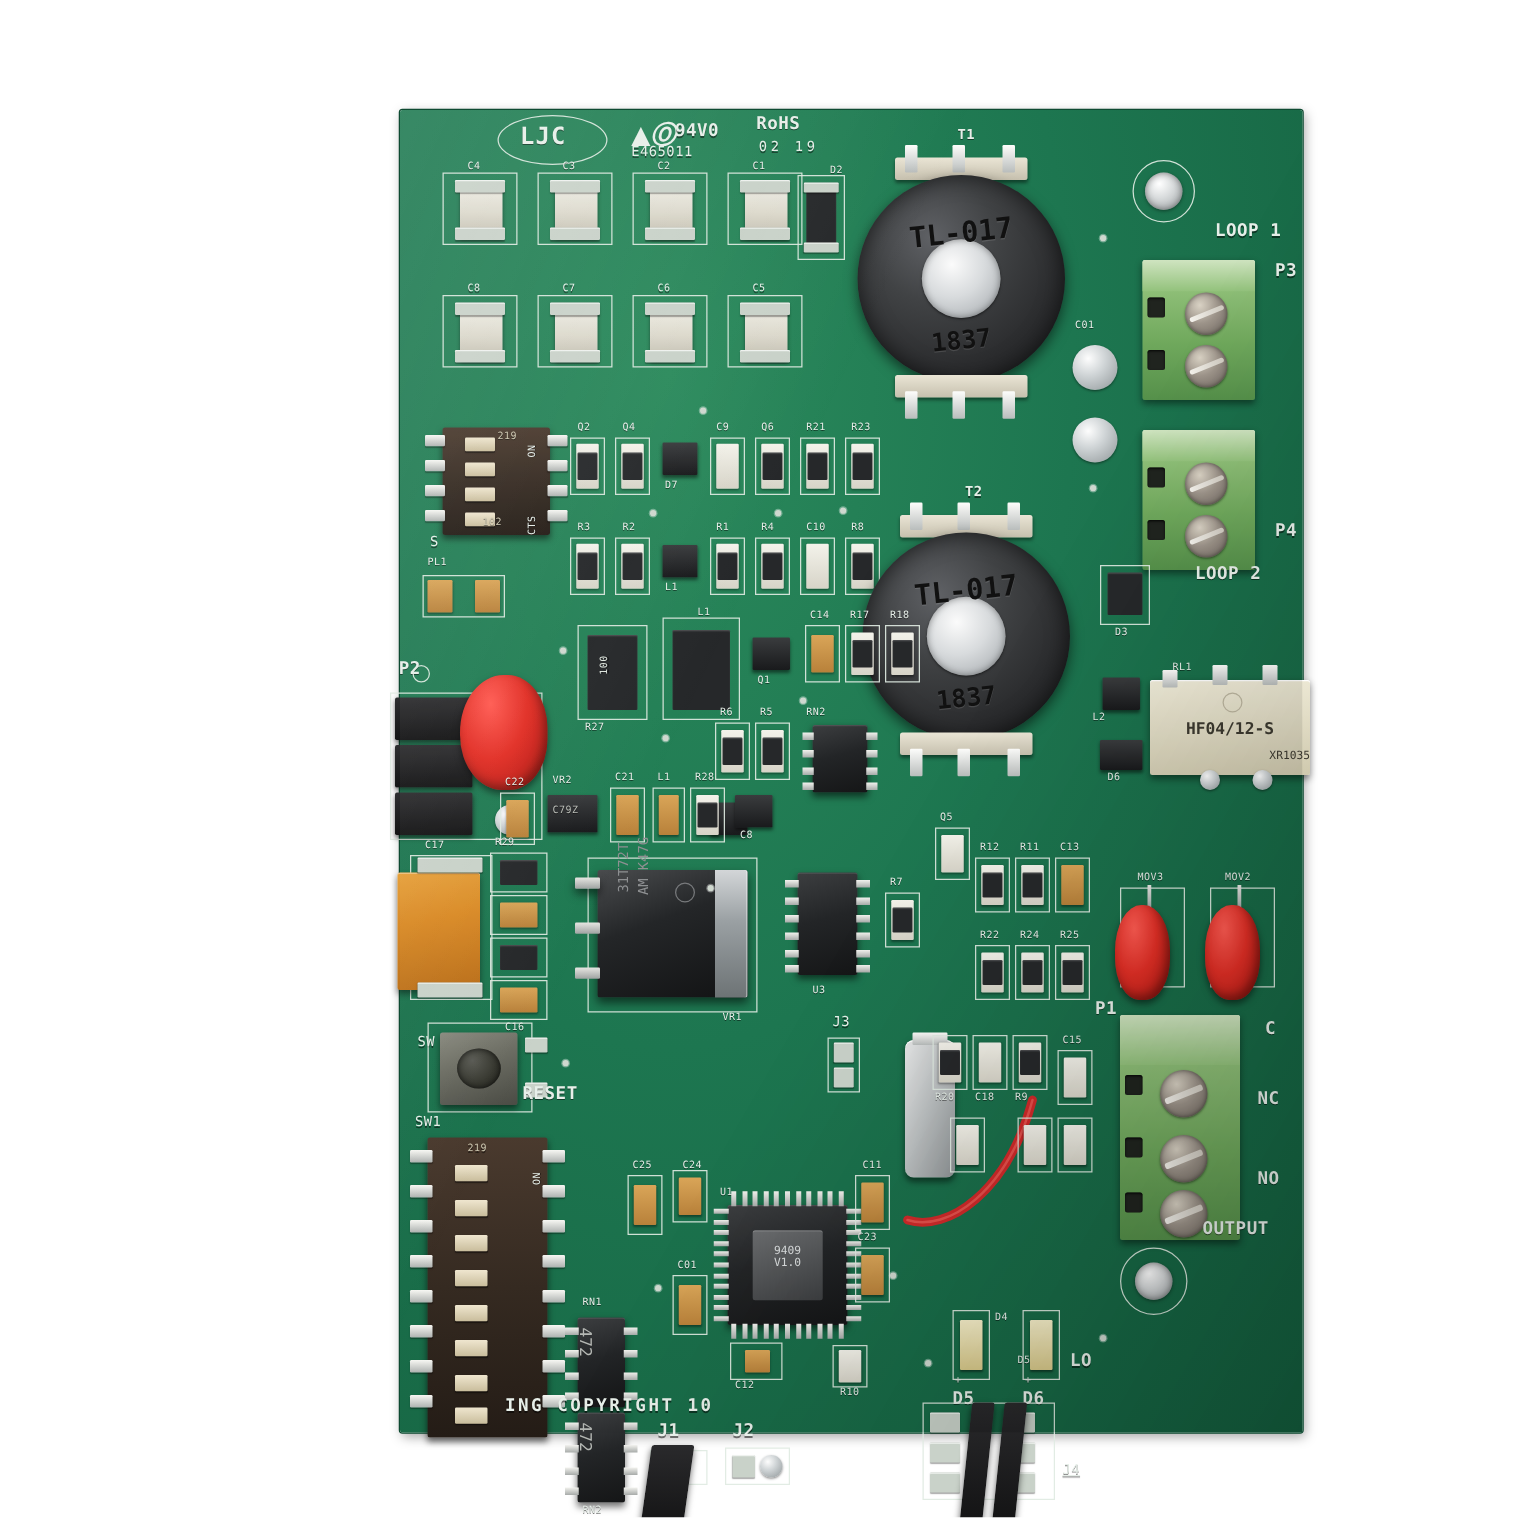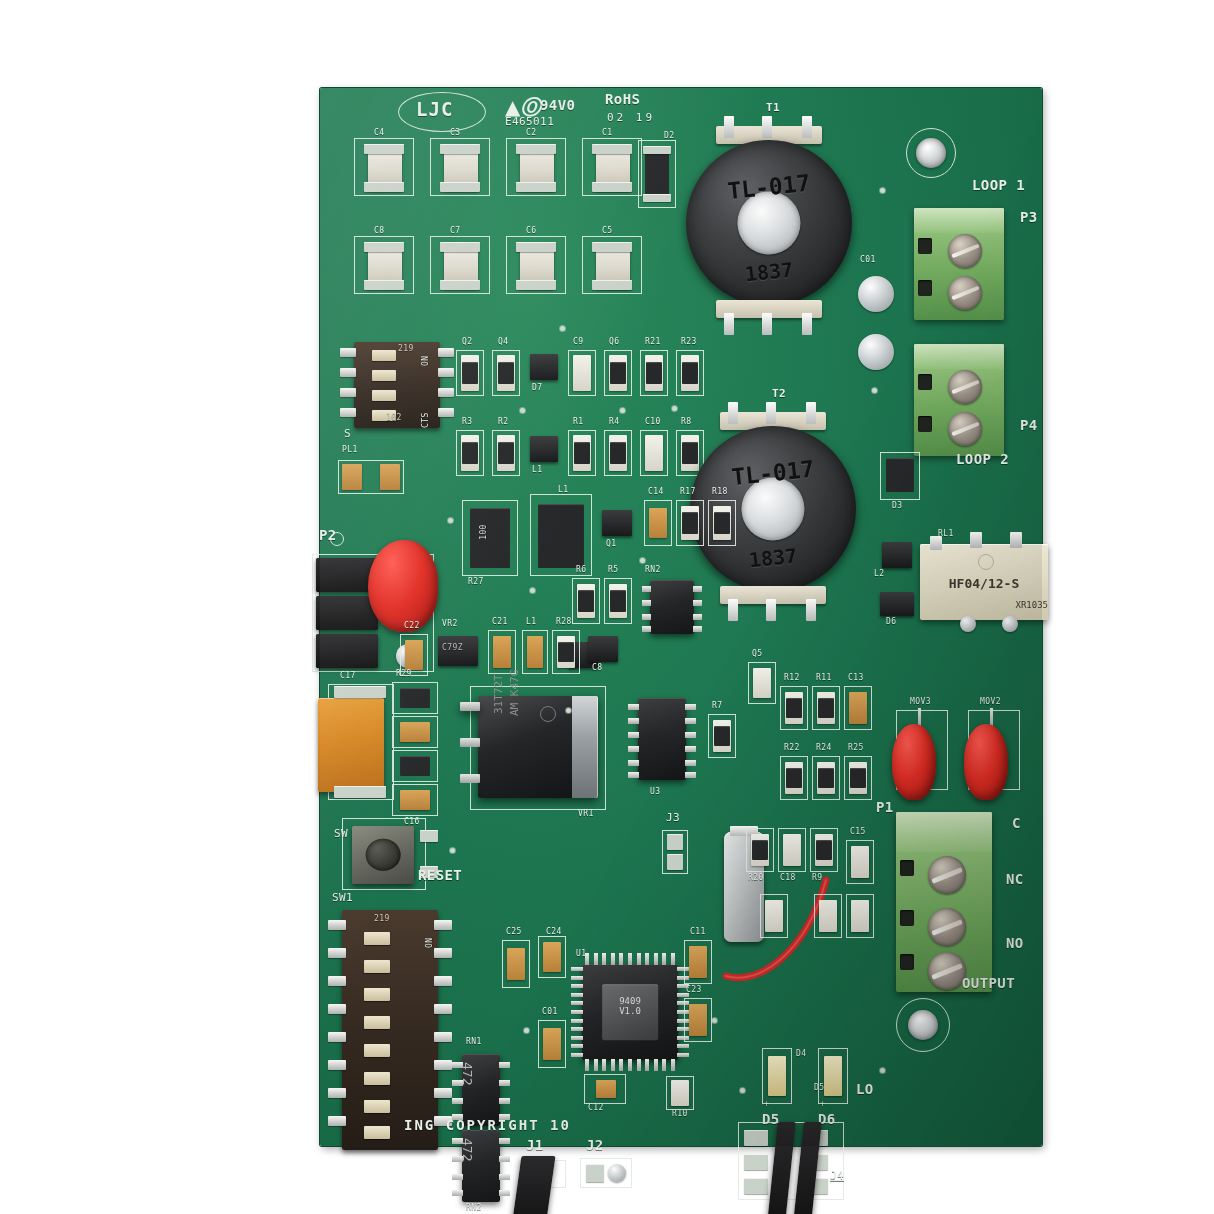--- a/index.html
+++ b/index.html
@@ -821,21 +821,21 @@
 
     <div class="outline" style="left:418px;top:1034px;width:106px;height:78px;"></div>
     <div class="pad" style="left:424px;top:1042px;width:24px;height:16px;"></div>
     <div class="pad" style="left:424px;top:1066px;width:24px;height:16px;"></div>
     <div class="pad" style="left:424px;top:1090px;width:24px;height:16px;"></div>
     <div class="pad" style="left:484px;top:1042px;width:24px;height:16px;"></div>
     <div class="pad" style="left:484px;top:1066px;width:24px;height:16px;"></div>
     <div class="pad" style="left:484px;top:1090px;width:24px;height:16px;"></div>
     <div class="black-conn" style="left:452px;top:1034px;width:18px;height:110px;transform:skewX(-6deg);"></div>
     <div class="black-conn" style="left:478px;top:1034px;width:18px;height:110px;transform:skewX(-6deg);"></div>
-    <div class="silk sm" style="left:510px;top:1082px;text-decoration:underline;">J4</div>
+    <div class="silk sm" style="left:530px;top:1082px;text-decoration:underline;">J4</div>
 
     <div class="outline round" style="left:576px;top:910px;width:54px;height:54px;"></div>
     <div class="mount" style="left:588px;top:922px;width:30px;height:30px;"></div>
 
     <div class="outline round" style="left:10px;top:444px;width:14px;height:14px;"></div>
 
     <div class="silk med" style="left:84px;top:1022px;top:1030px;letter-spacing:2px;">ING  COPYRIGHT   10</div>
 
     <div class="via" style="left:200px;top:320px;"></div>
     <div class="via" style="left:240px;top:238px;"></div>

